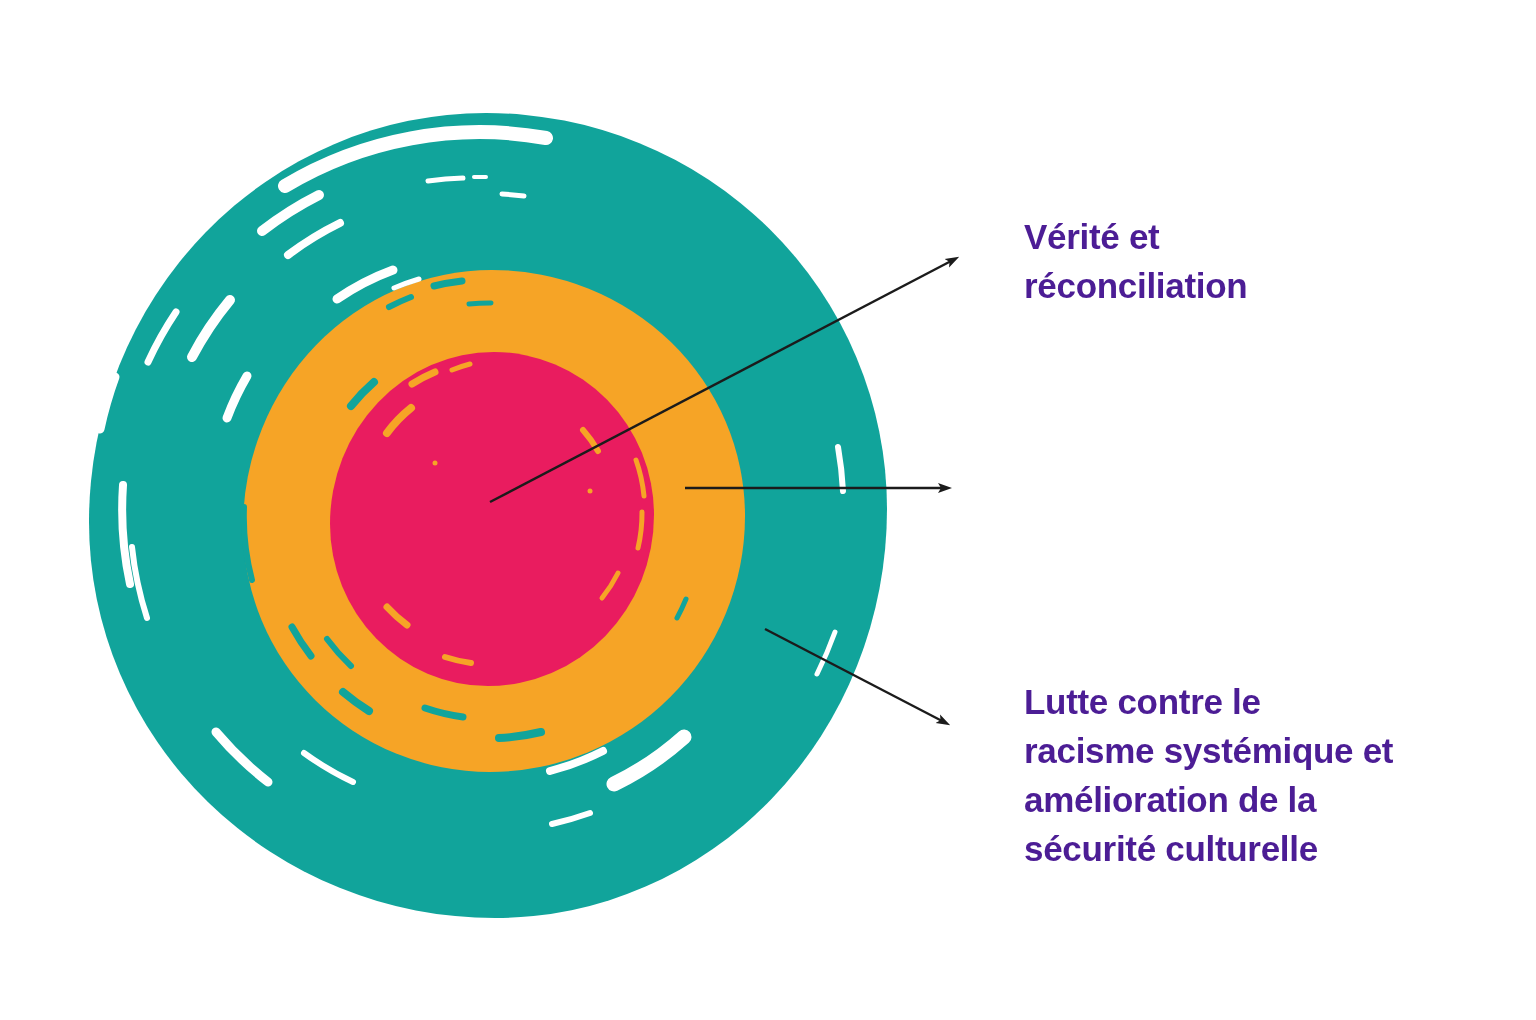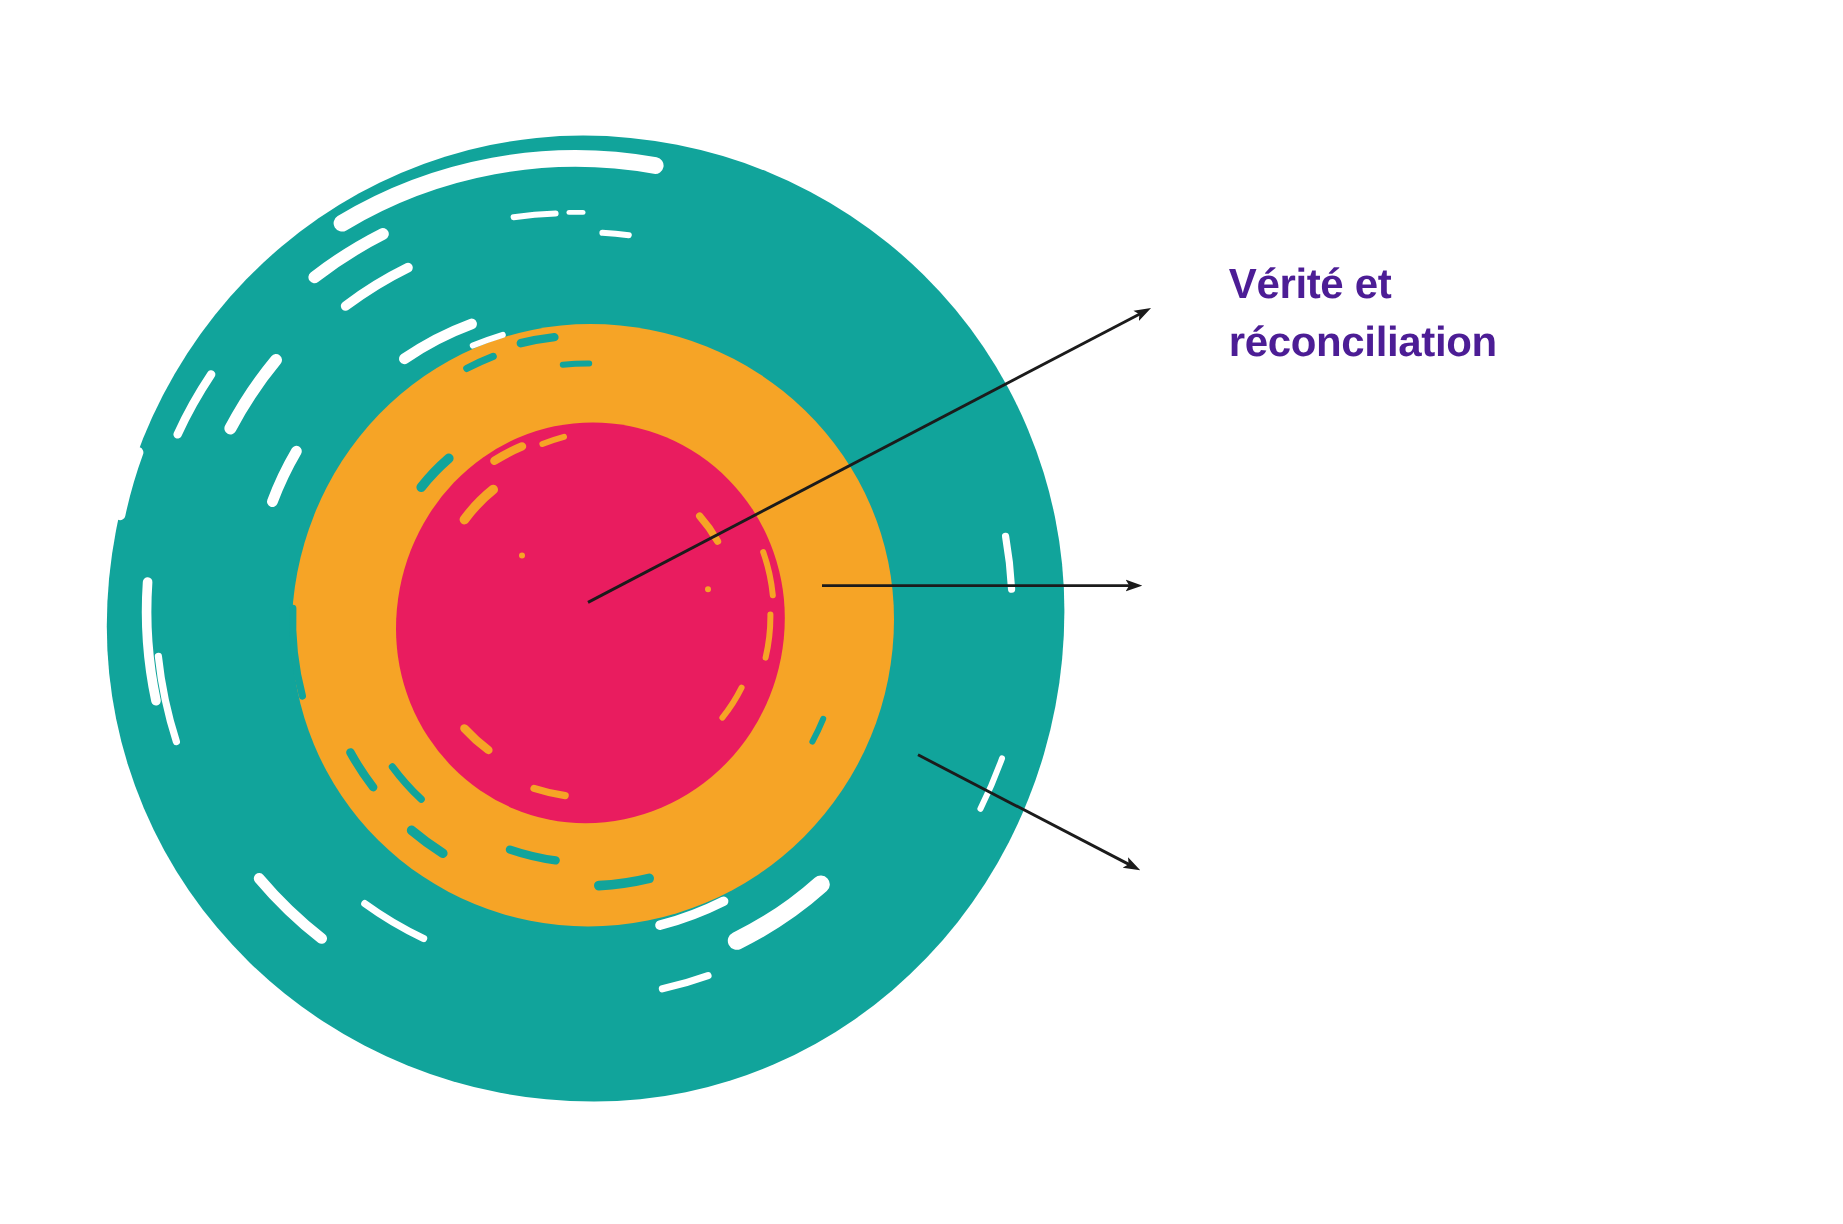--- a/index.html
+++ b/index.html
@@ -122,14 +122,18 @@
       <line x1="490" y1="502" x2="953" y2="260" marker-end="url(#arrowhead)"></line>
       <line x1="685" y1="488" x2="945" y2="488" marker-end="url(#arrowhead)"></line>
       <line x1="765" y1="629" x2="944" y2="722" marker-end="url(#arrowhead)"></line>
     </g>
   </svg>
 
   <div class="callout callout-1">Vérité et
 réconciliation</div>
 
 
+  <div class="callout callout-3">Lutte contre le
+racisme systémique et
+amélioration de la
+sécurité culturelle</div>
 
 </div>
 
 </body></html>

